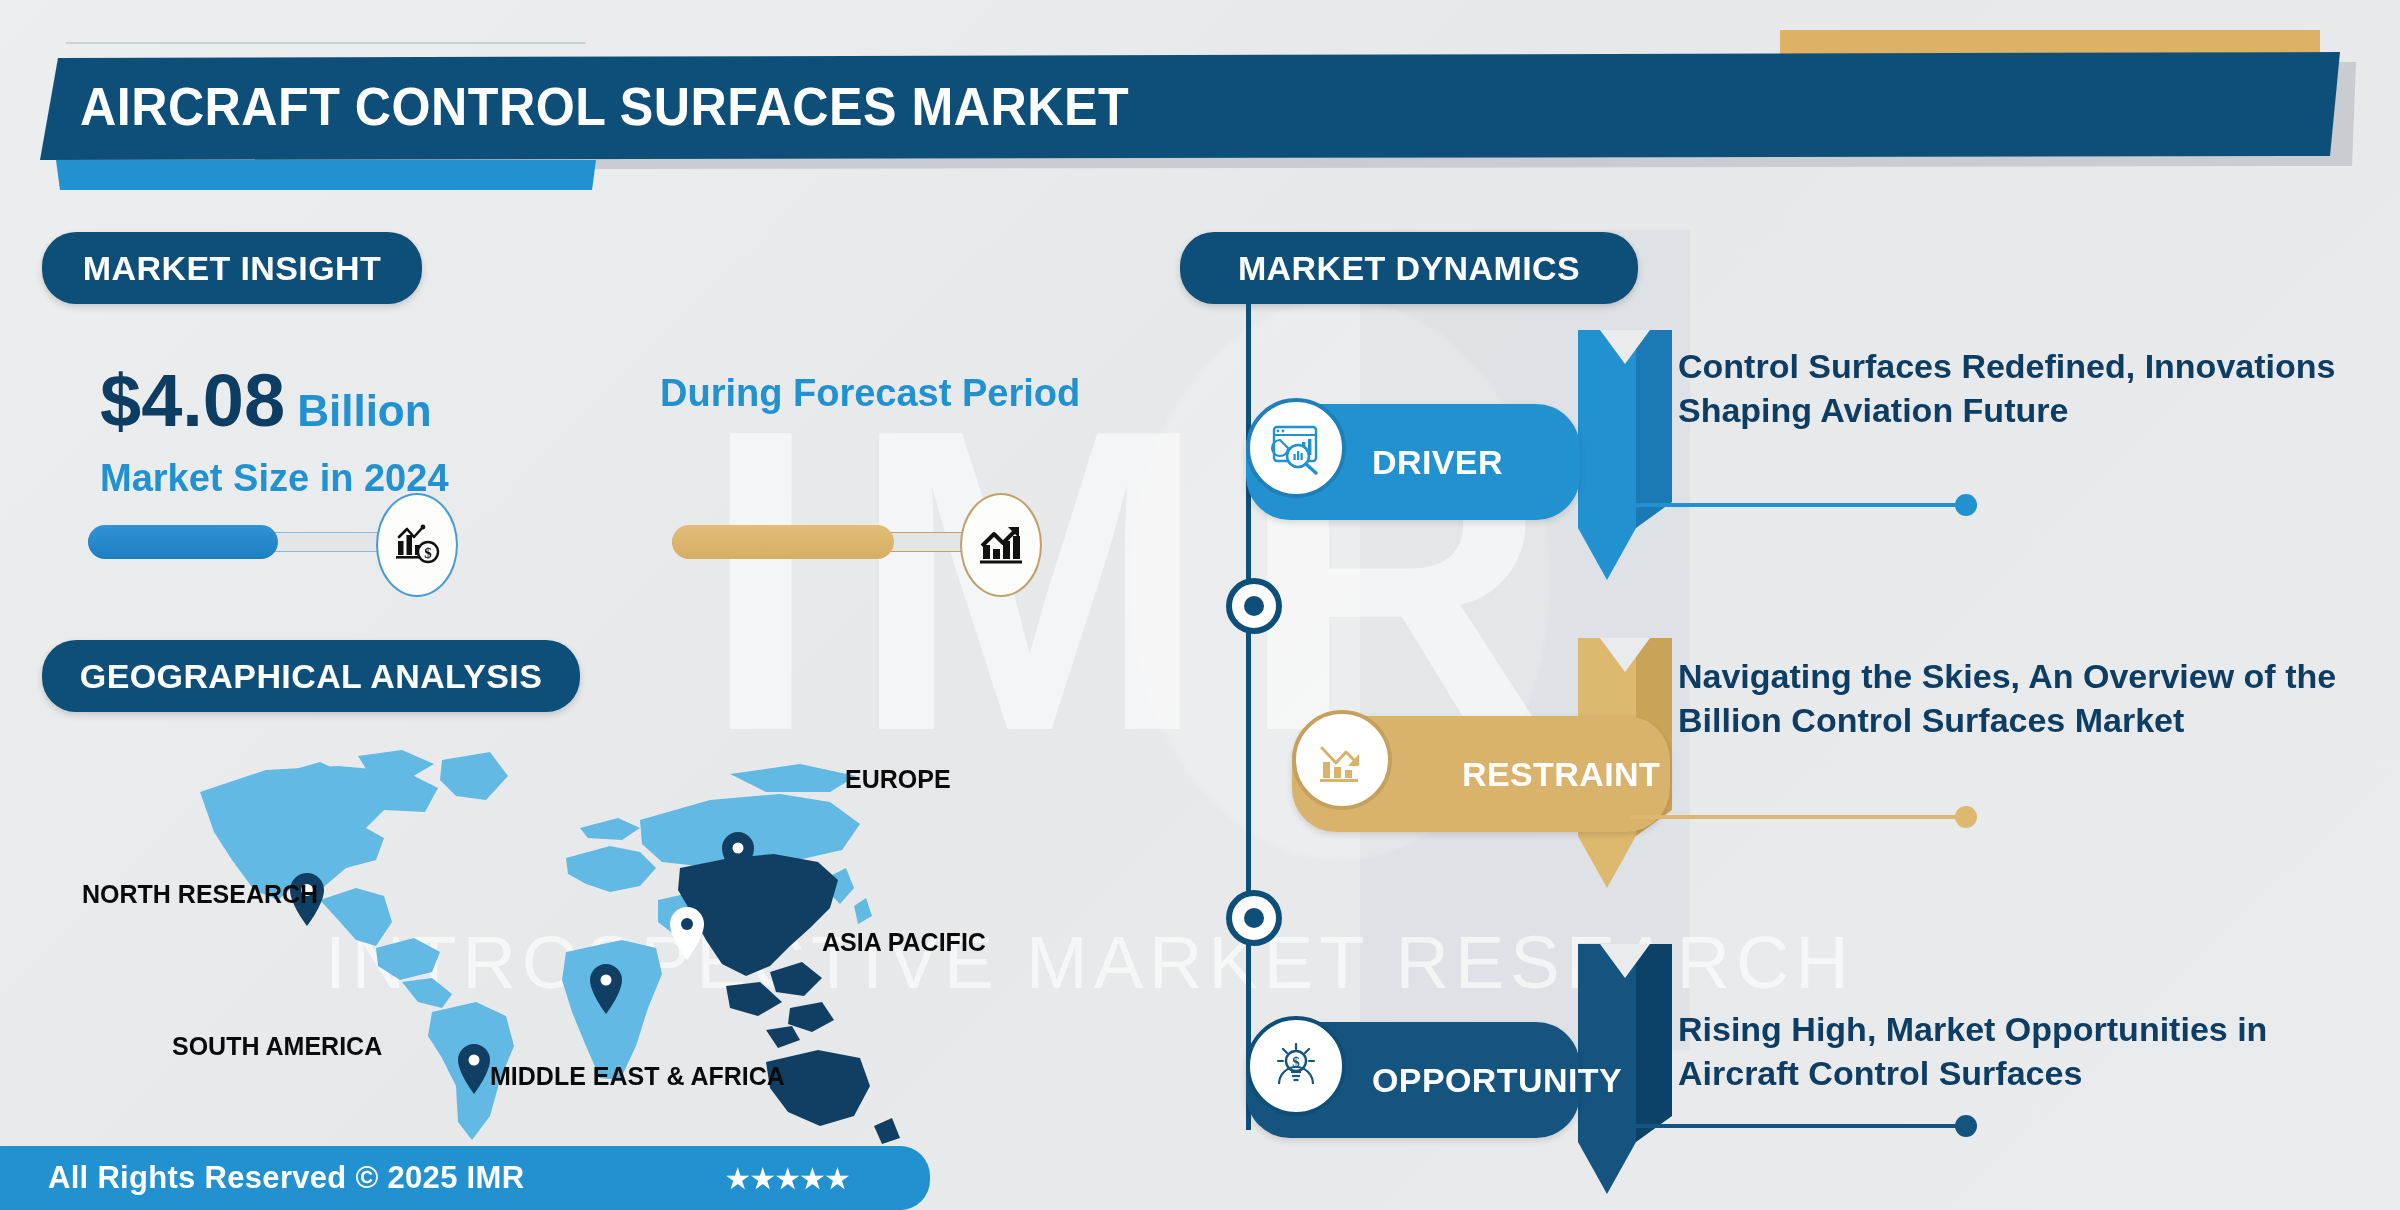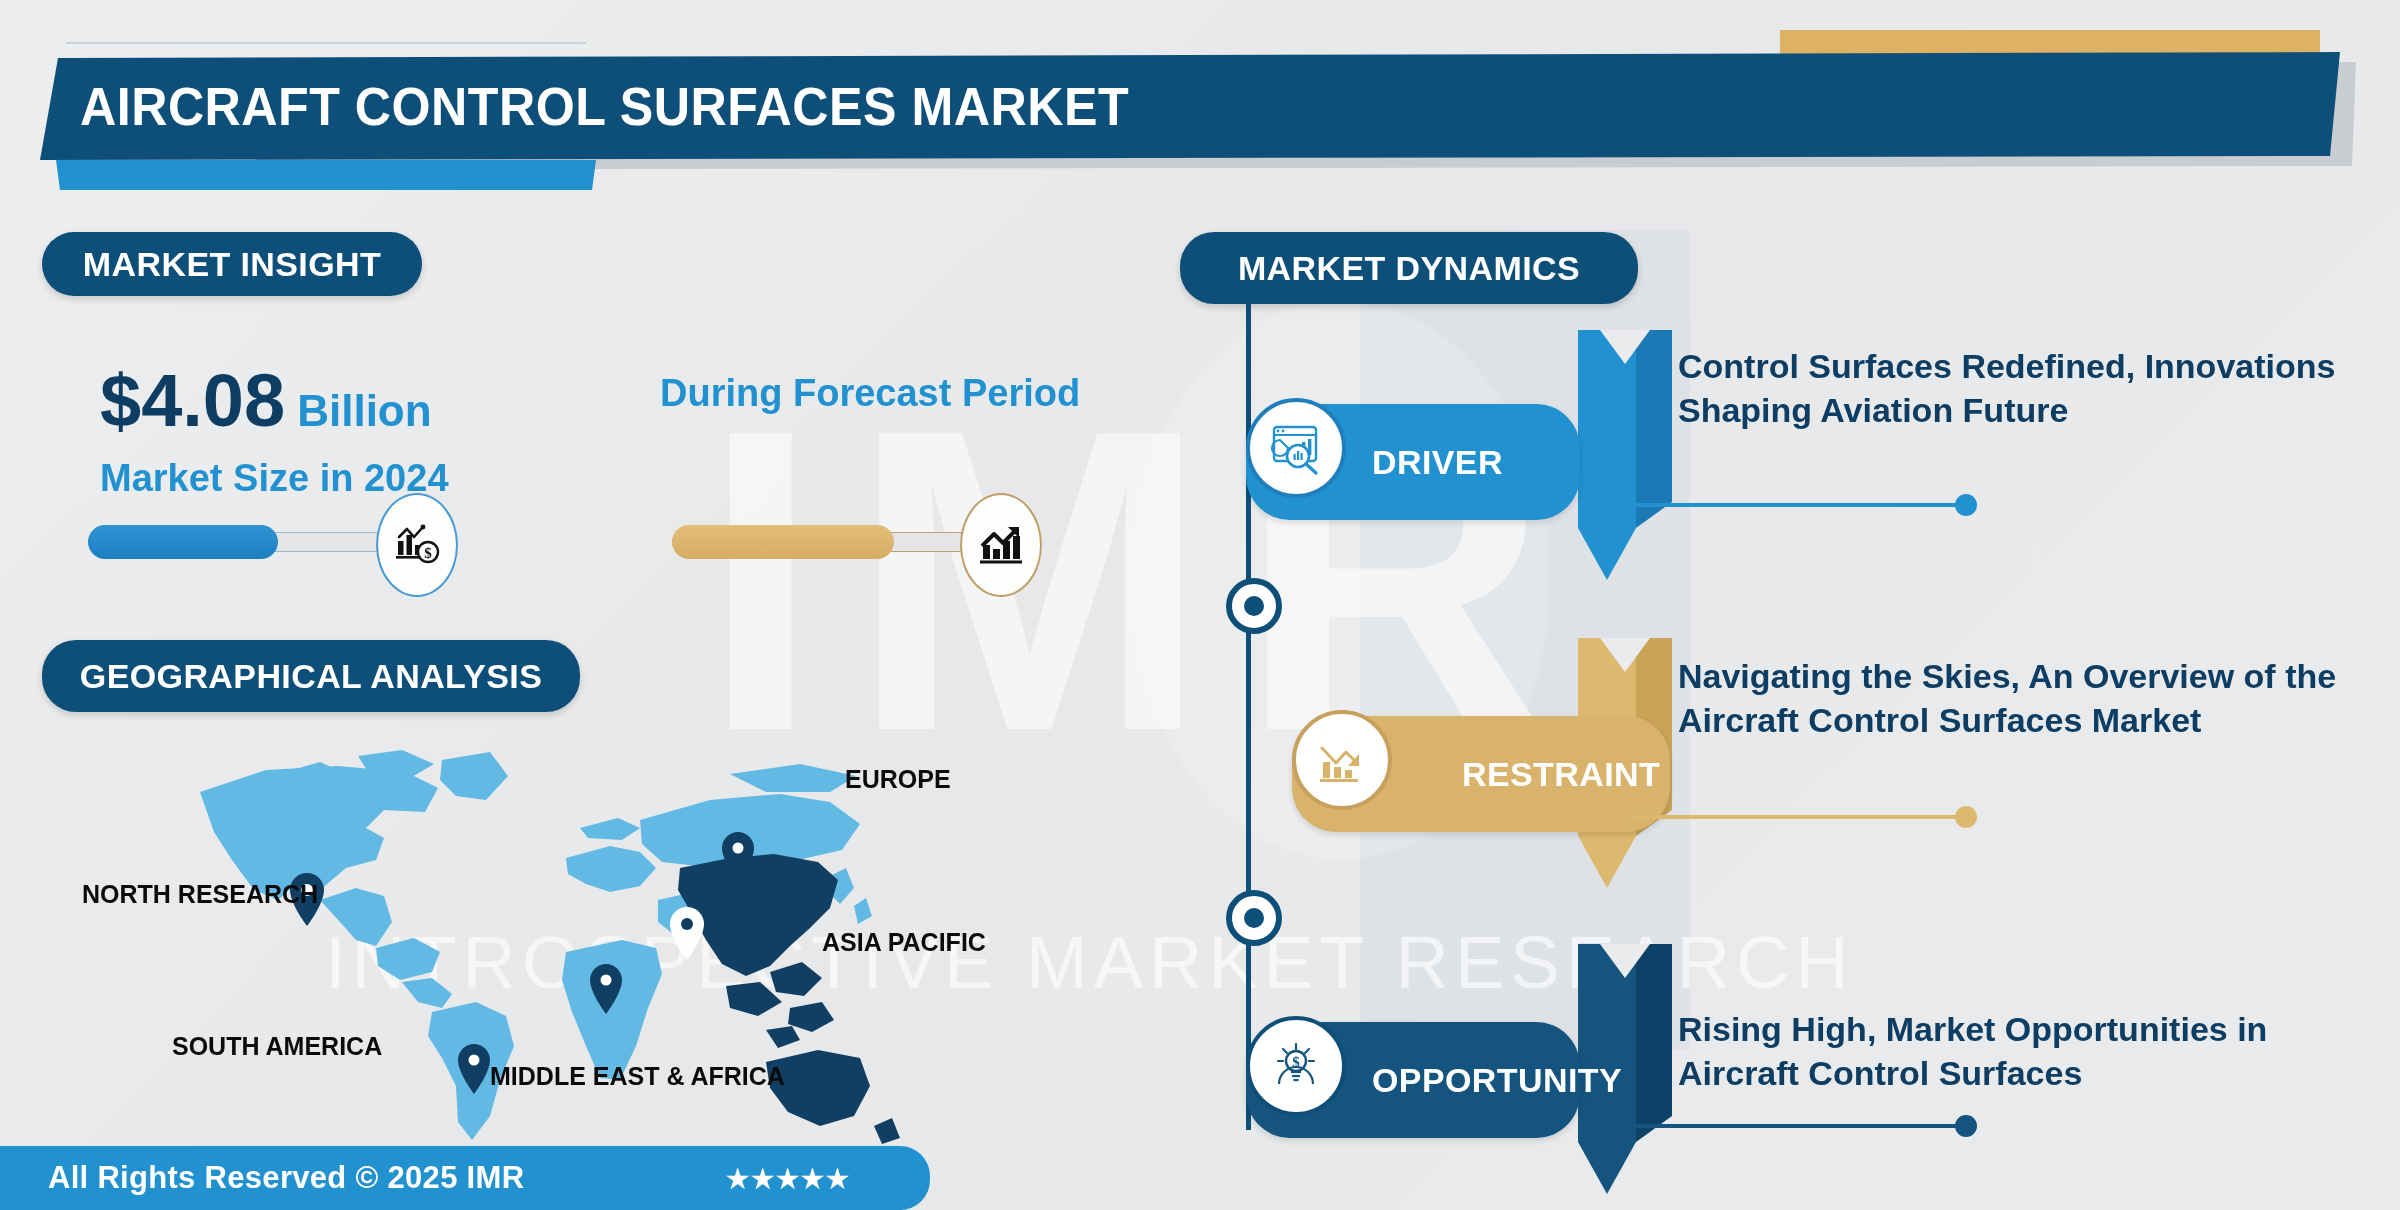--- a/index.html
+++ b/index.html
@@ -46,21 +46,21 @@
   .hdr-underbar{position:absolute;left:56px;top:160px;width:540px;height:30px;background:#2291d0;
     clip-path:polygon(0 0,540px 0,536px 30px,4px 30px);}
 
   
   .pill{
     position:absolute;background:#0e4f79;border-radius:34px;
     display:flex;align-items:center;justify-content:center;
     color:#fff;font-size:34px;font-weight:bold;letter-spacing:.4px;
     box-shadow:0 3px 7px rgba(0,0,0,.16);
   }
-  #pill-insight{left:42px;top:232px;width:380px;height:64px;}
+  #pill-insight{left:42px;top:232px;width:380px;height:72px;}
   #pill-geo{left:42px;top:640px;width:538px;height:72px;}
   #pill-dyn{left:1180px;top:232px;width:458px;height:72px;}
 
   
   .stat{position:absolute;}
   .stat .big{font-size:74px;font-weight:bold;color:#0e3d63;display:inline-block;vertical-align:baseline;}
   .stat .unit{font-size:44px;font-weight:bold;color:#2291d0;display:inline-block;margin-left:12px;vertical-align:baseline;}
   .stat .sub{font-size:38px;font-weight:bold;color:#2291d0;margin-top:14px;}
   #stat-size{left:84px;top:358px;margin-left:16px;}
   #stat-cagr{left:660px;top:358px;}
@@ -341,21 +341,21 @@
           <rect x="11" y="32" width="7" height="16" fill="#d9b36c"></rect>
           <rect x="22" y="37" width="7" height="11" fill="#d9b36c"></rect>
           <rect x="33" y="40" width="7" height="8" fill="#d9b36c"></rect>
           <rect x="8" y="49" width="38" height="3" fill="#d9b36c"></rect>
         </svg>
       </div>
       <div class="lbl">RESTRAINT</div>
     </div>
     <div class="dyn-line"></div>
     <div class="dyn-dot"></div>
-    <div class="dyn-text">Navigating the Skies, An Overview of the Aircraft Control Surfaces Market</div>
+    <div class="dyn-text">Navigating the Skies, An Overview of the Billion Control Surfaces Market</div>
   </div>
 
   <div class="dyn" id="dyn-opportunity">
     <div class="ribbon">
       <div class="l"></div>
         <div class="r"></div>
         <div class="notch"></div>
     </div>
     <div class="dyn-bar">
       <div class="dyn-icon">

